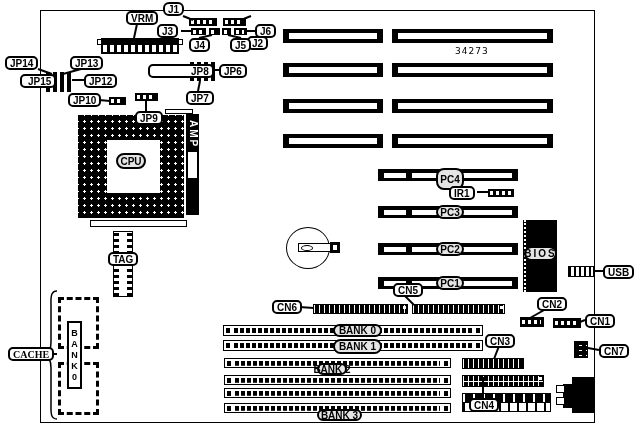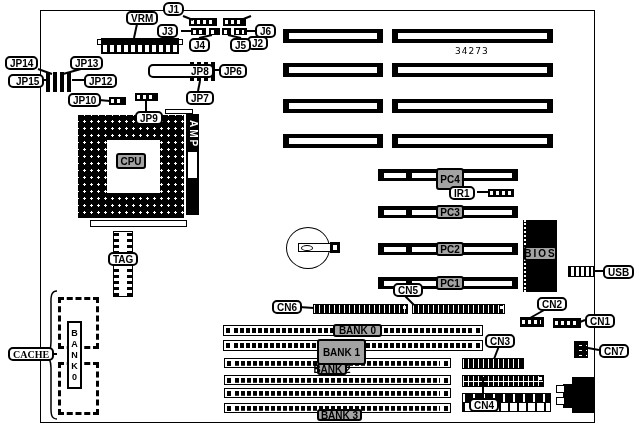--- a/index.html
+++ b/index.html
@@ -11,21 +11,21 @@
   .board { position:absolute; border:1px solid #000; background:#fff; }
 
   
   .callout {
     position:absolute; background:#fff; border:2px solid #000; border-radius:5px;
     font:bold 10px "Liberation Sans", sans-serif; color:#000;
     height:14px; line-height:11px; padding:0 3px; box-sizing:border-box;
     display:flex; align-items:center; justify-content:center; white-space:nowrap; z-index:30;
   }
   .boxlabel {
-    position:absolute; background:#a3a3a3; border:2px solid #000; border-radius:3px;
+    position:absolute; background:#e5e5e5; border:2px solid #000; border-radius:8px;
     font:bold 10px "Liberation Sans", sans-serif; color:#000;
     box-sizing:border-box; display:flex; align-items:center; justify-content:center;
     white-space:nowrap; z-index:25;
   }
 
   
   .isa { position:absolute; background:#000; }
   .isa::after { content:""; position:absolute; left:6px; right:6px; top:4px; height:6px; background:#fff; }
 
   
@@ -255,39 +255,39 @@
   <div class="callout" style="left:126px; top:11px;">VRM</div>
   <div class="callout" style="left:163px; top:2px;border-radius:6px;">J1</div>
   <div class="callout" style="left:247px; top:2px;margin-top:34px;">J2</div>
   <div class="callout" style="left:157px; top:24px;">J3</div>
   <div class="callout" style="left:255px; top:24px;">J6</div>
   <div class="callout" style="left:189px; top:38px;">J4</div>
   <div class="callout" style="left:230px; top:38px;">J5</div>
 
   <div class="callout" style="left:5px; top:56px;">JP14</div>
   <div class="callout" style="left:70px; top:56px;">JP13</div>
-  <div class="callout" style="left:8px;  top:74px;padding-left:6px;">JP15</div>
+  <div class="callout" style="left:20px;  top:74px;padding-left:6px;">JP15</div>
   <div class="callout" style="left:84px; top:74px;">JP12</div>
   <div class="callout" style="left:148px; top:64px;padding-left:41px;">JP8</div>
   <div class="callout" style="left:219px; top:64px;">JP6</div>
   <div class="callout" style="left:186px; top:91px;">JP7</div>
   <div class="callout" style="left:68px; top:93px;">JP10</div>
   <div class="callout" style="left:135px; top:111px;">JP9</div>
 
   <div class="callout" style="left:8px; top:347px;font-family:Liberation Serif, serif;">CACHE</div>
 
   <div class="boxlabel" style="left:436px; top:168px; width:28px; height:22px;">PC4</div>
   <div class="boxlabel" style="left:436px; top:205px; width:28px; height:14px;">PC3</div>
   <div class="boxlabel" style="left:436px; top:242px; width:28px; height:14px;">PC2</div>
   <div class="boxlabel" style="left:436px; top:276px; width:28px; height:14px;">PC1</div>
   <div class="callout" style="left:449px; top:186px;">IR1</div>
   <div class="callout" style="left:603px; top:265px;">USB</div>
 
   <div class="boxlabel" style="left:333px; top:324px; width:49px; height:13px;">BANK 0</div>
-  <div class="boxlabel" style="left:317px; top:339px; width:49px; height:26px;">BANK 1</div>
+  <div class="boxlabel" style="left:333px; top:339px; width:49px; height:15px;">BANK 1</div>
   <div class="boxlabel" style="left:317px; top:363px; width:30px; height:12px;">BANK 2</div>
   <div class="boxlabel" style="left:317px; top:409px; width:45px; height:12px;">BANK 3</div>
 
   <div class="callout" style="left:272px; top:300px;">CN6</div>
   <div class="callout" style="left:393px; top:283px;">CN5</div>
   <div class="callout" style="left:537px; top:297px;">CN2</div>
   <div class="callout" style="left:585px; top:314px;">CN1</div>
   <div class="callout" style="left:485px; top:334px;">CN3</div>
   <div class="callout" style="left:599px; top:344px;">CN7</div>
   <div class="callout" style="left:469px; top:398px;">CN4</div>

